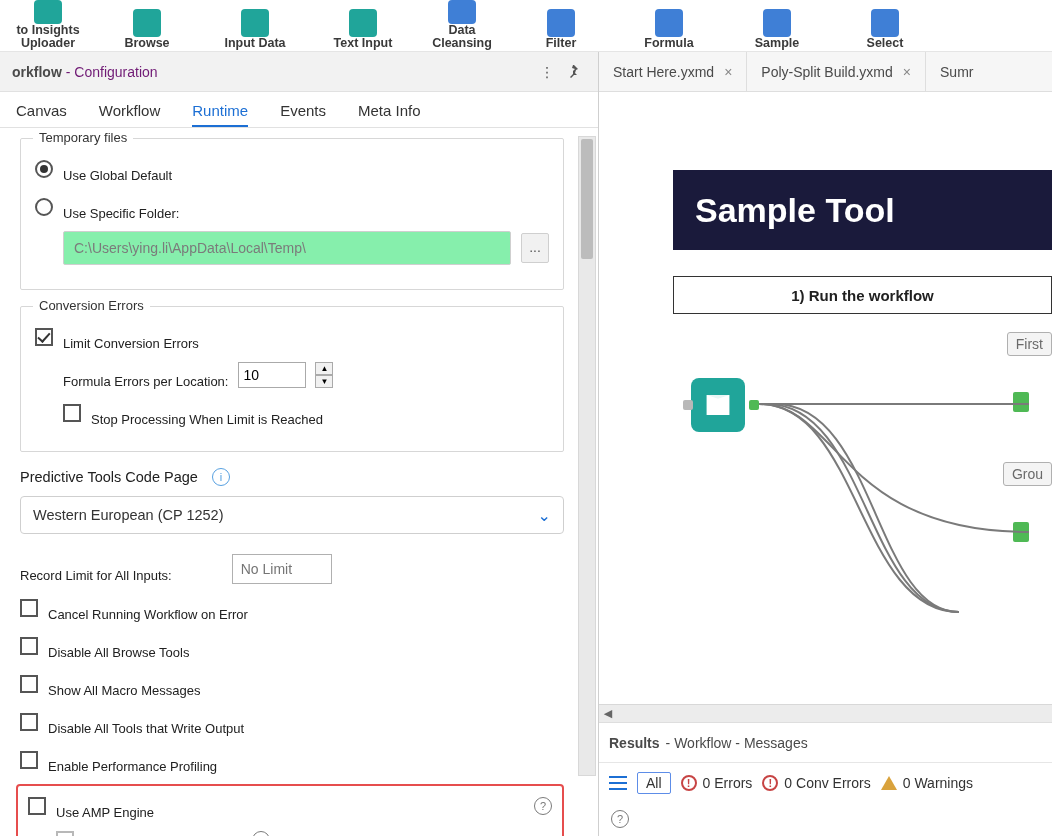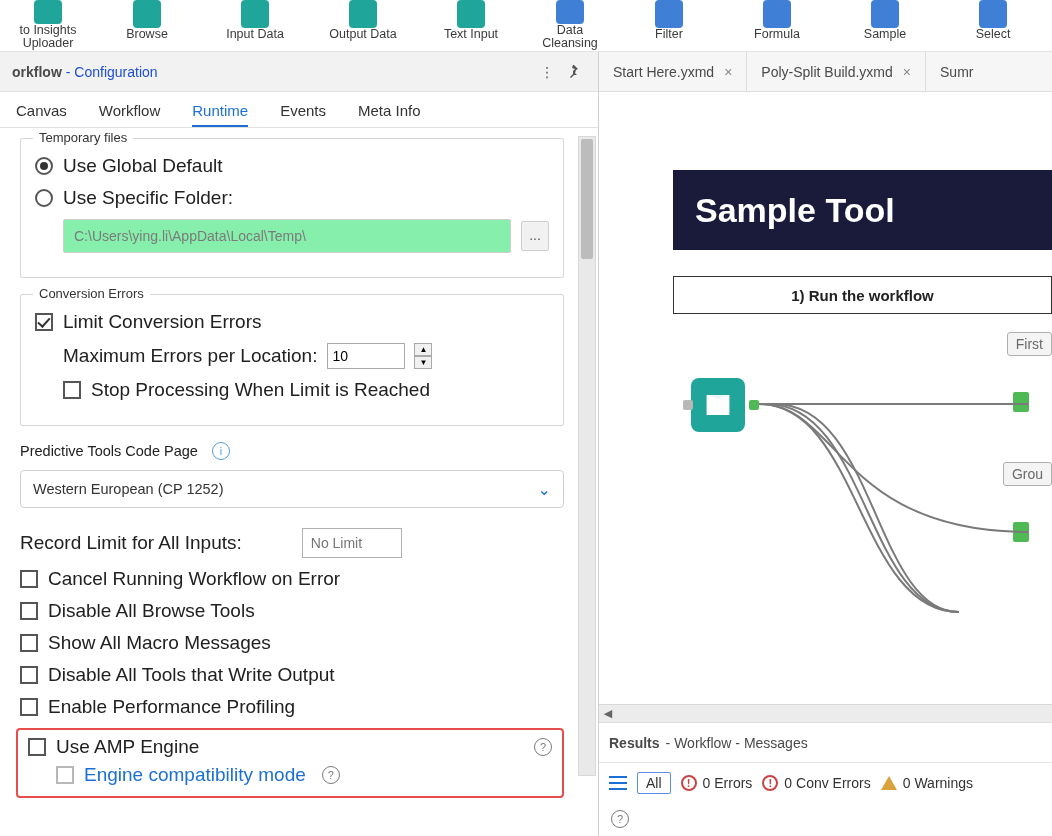--- a/index.html
+++ b/index.html
@@ -1,33 +1,33 @@
 <!DOCTYPE html>
 <html><head>
 <meta charset="utf-8">
 <style>
   * { box-sizing: border-box; margin: 0; padding: 0; font-family: "Segoe UI", Tahoma, sans-serif; }
   body { width: 1052px; height: 836px; overflow: hidden; background: #fff; color: #212121; font-size: 14px; }
 
   
   .toolbar { display: flex; height: 52px; align-items: flex-start; padding: 0 6px; gap: 6px; border-bottom: 1px solid #e5e5e5; }
-  .tool-item { display: flex; flex-direction: column; align-items: center; width: 102px; height: 52px; cursor: pointer; padding-bottom: 2px; }
+  .tool-item { display: flex; flex-direction: column; align-items: center; justify-content: flex-end; width: 102px; height: 52px; cursor: pointer; padding-bottom: 2px; font-weight: bold; }
   .tool-item.narrow { width: 84px; }
   .tool-icon { width: 28px; height: 28px; border-radius: 4px; display: flex; align-items: center; justify-content: center; }
   .tool-label { font-size: 12.5px; color: #3a3a3a; text-align: center; line-height: 1.05; }
 
   
   .main { display: flex; height: 784px; }
   .left  { width: 599px; border-right: 1px solid #cfcfcf; display: flex; flex-direction: column; }
   .right { width: 453px; display: flex; flex-direction: column; }
 
   
   .panel-hdr { height: 40px; display: flex; align-items: center; padding: 0 12px; background: #f2f2f2; border-bottom: 1px solid #e1e1e1; }
   .panel-hdr .title { font-weight: 600; color: #4a4a4a; }
-  .panel-hdr .sub   { color: #1d4ed8; margin-left: 4px; }
+  .panel-hdr .sub   { color: #701a75; margin-left: 4px; }
   .panel-hdr .sp    { flex: 1; }
   .hdr-icon { width: 26px; height: 26px; display: flex; align-items: center; justify-content: center; cursor: pointer; color: #555; }
 
   
   .cfg-tabs { display: flex; gap: 32px; padding: 10px 16px 0 16px; border-bottom: 1px solid #e1e1e1; height: 36px; }
   .cfg-tab { font-size: 15px; color: #333; cursor: pointer; padding-bottom: 6px; }
   .cfg-tab.active { color: #1c6fd4; border-bottom: 2px solid #1c6fd4; }
 
   
   .cfg-body-wrap { position: relative; flex: 1; overflow: hidden; }
@@ -37,33 +37,33 @@
 
   
   .fs { border: 1px solid #d7d7d7; border-radius: 2px; padding: 12px 14px 14px 14px; margin: 0 22px 16px 0; position: relative; }
   .fs-legend { position: absolute; top: -9px; left: 12px; background: #fff; padding: 0 6px; font-size: 13px; color: #333; }
   .row { display: flex; align-items: center; gap: 10px; margin: 4px 0 10px 0; }
   .radio, .chk { width: 18px; height: 18px; border: 2px solid #555; display: inline-flex; align-items: center; justify-content: center; flex-shrink: 0; }
   .radio { border-radius: 50%; }
   .radio.checked::after { content: ""; width: 8px; height: 8px; border-radius: 50%; background: #333; }
   .chk.checked::after { content: ""; width: 10px; height: 5px; border-left: 2px solid #333; border-bottom: 2px solid #333; transform: rotate(-48deg) translate(1px,-1px); }
   .chk.disabled { border-color: #b8b8b8; }
-  .lbl { font-size: 19px; }
+  .lbl { font-size: 13px; margin-top: 13px; }
   .lbl.link { color: #1c6fd4; }
   .path-input { flex: 1; height: 34px; border: 1px solid #cfcfcf; background: #86efac; color: #7b7b7b; padding: 0 10px; border-radius: 2px; font-size: 14px; }
   .browse-btn { width: 28px; height: 30px; border: 1px solid #cfcfcf; background: #f1f1f1; border-radius: 2px; text-align: center; line-height: 26px; color: #555; cursor: pointer; }
 
   .section-lbl { display: flex; align-items: center; gap: 14px; margin: 2px 0 10px 0; font-size: 14.5px; }
   .help-icon { width: 18px; height: 18px; border: 1.7px solid #57a0e0; border-radius: 50%; color: #57a0e0; font-size: 11px; display: inline-flex; align-items: center; justify-content: center; }
   .q-icon { width: 18px; height: 18px; border: 1.7px solid #7a7a7a; border-radius: 50%; color: #7a7a7a; font-size: 11px; display: inline-flex; align-items: center; justify-content: center; }
 
   .select { display: flex; align-items: center; justify-content: space-between; height: 38px; border: 1px solid #cfcfcf; border-radius: 4px; padding: 0 12px; margin: 0 22px 20px 0; cursor: pointer; font-size: 14.5px; color: #333; }
   .chev { color: #1c6fd4; font-size: 16px; }
 
-  .num-input { width: 78px; height: 26px; border: 1px solid #aaa; padding: 0 4px; font-size: 14px; }
+  .num-input { width: 68px; height: 26px; border: 1px solid #aaa; padding: 0 4px; font-size: 14px; }
   .spinner { display: inline-flex; flex-direction: column; margin-left: -1px; }
   .spinner button { width: 18px; height: 13px; border: 1px solid #aaa; background: #f1f1f1; font-size: 8px; line-height: 8px; padding: 0; cursor: pointer; }
 
   .text-input { width: 100px; height: 30px; border: 1px solid #b0b0b0; padding: 0 8px; color: #7a7a7a; font-size: 14px; }
 
   .highlight-box { border: 2px solid #e64d4d; border-radius: 4px; padding: 6px 10px 10px 10px; margin: 6px 22px 0 -4px; }
 
   
   .wf-tabs { height: 40px; display: flex; align-items: center; background: #f6f6f6; border-bottom: 1px solid #dedede; }
   .wf-tab { height: 100%; display: flex; align-items: center; gap: 10px; padding: 0 14px; border-right: 1px solid #dedede; cursor: pointer; font-size: 14px; color: #4a4a4a; }
@@ -107,24 +107,20 @@
   <div class="tool-item">
     <div class="tool-icon" style="background:#20a59a"></div>
     <div class="tool-label">Browse</div>
   </div>
   <div class="tool-item">
     <div class="tool-icon" style="background:#20a59a"></div>
     <div class="tool-label">Input Data</div>
   </div>
   <div class="tool-item">
     <div class="tool-icon" style="background:#20a59a"></div>
-    <div class="tool-label">Output Data</div>
-  </div>
-  <div class="tool-item">
-    <div class="tool-icon" style="background:#20a59a"></div>
     <div class="tool-label">Text Input</div>
   </div>
   <div class="tool-item narrow">
     <div class="tool-icon" style="background:#3f7fd6"></div>
     <div class="tool-label">Data<br>Cleansing</div>
   </div>
   <div class="tool-item">
     <div class="tool-icon" style="background:#3f7fd6"></div>
     <div class="tool-label">Filter</div>
   </div>
@@ -185,21 +181,21 @@
           </div>
         </div>
 
         <div class="fs">
           <div class="fs-legend">Conversion Errors</div>
           <div class="row">
             <span class="chk checked"></span>
             <span class="lbl">Limit Conversion Errors</span>
           </div>
           <div class="row" style="margin-left:28px">
-            <span class="lbl">Maximum Errors per Location:</span>
+            <span class="lbl">Formula Errors per Location:</span>
             <input class="num-input" value="10" style="">
             <span class="spinner">
               <button>▲</button>
               <button>▼</button>
             </span>
           </div>
           <div class="row" style="margin-left:28px">
             <span class="chk"></span>
             <span class="lbl">Stop Processing When Limit is Reached</span>
           </div>

